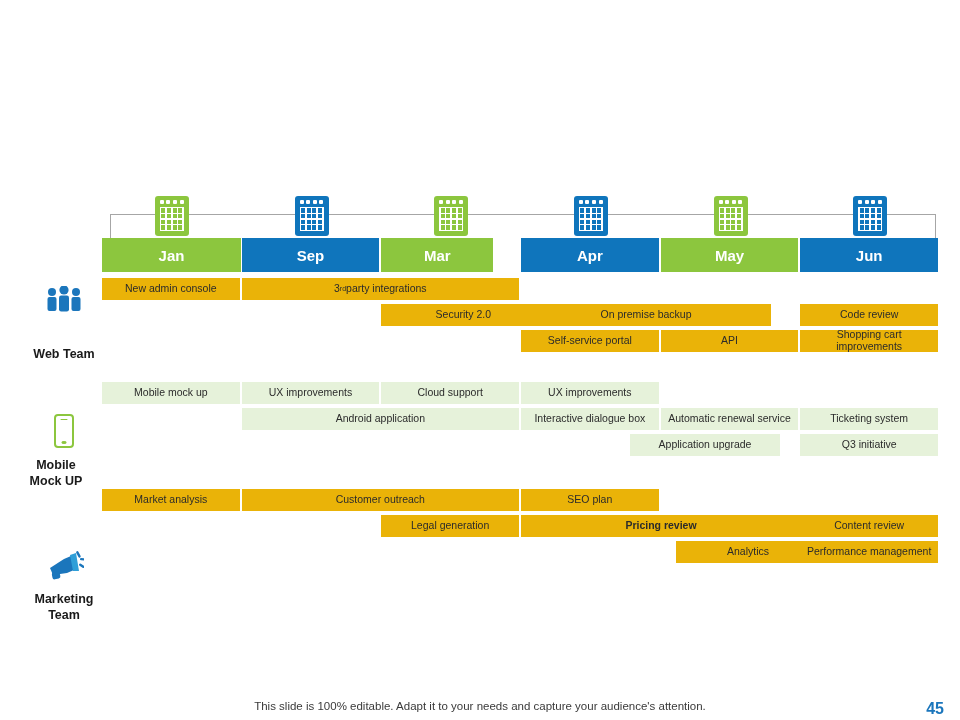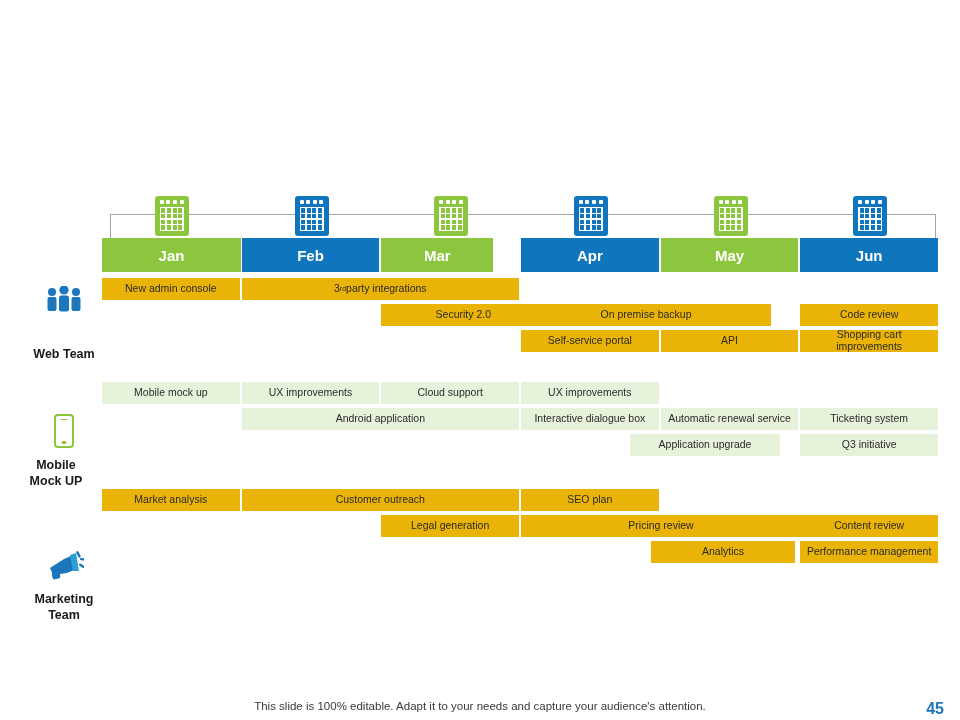--- a/index.html
+++ b/index.html
@@ -268,21 +268,21 @@
           <b></b>
           <b></b>
           <b></b>
           <b></b>
         </div>
       </div>
     </div>
 
   <div id="months">
       <div class="month m-green" style="left: 0px; width: 139px;">Jan</div>
-      <div class="month m-blue" style="left: 139.667px; width: 137.667px;">Feb</div>
+      <div class="month m-blue" style="left: 139.667px; width: 137.667px;">Sep</div>
       <div class="month m-green" style="left: 279.333px; width: 112px;">Mar</div>
       <div class="month m-blue" style="left: 419px; width: 137.667px;">Apr</div>
       <div class="month m-green" style="left: 558.667px; width: 137.667px;">May</div>
       <div class="month m-blue" style="left: 698.333px; width: 137.667px;">Jun</div>
     </div>
 
   <div id="chart-body">
       <div class="bar blue" style="left: 102px; width: 137.667px; top: 278px;">New admin console</div>
       <div class="bar blue" style="left: 241.667px; width: 277.333px; top: 278px;">
         <span>3</span>
@@ -302,23 +302,23 @@
       <div class="bar green" style="left: 241.667px; width: 277.333px; top: 408px;">Android application</div>
       <div class="bar green" style="left: 521px; width: 137.667px; top: 408px;">Interactive dialogue box</div>
       <div class="bar green" style="left: 660.667px; width: 137.667px; top: 408px;">Automatic renewal service</div>
       <div class="bar green" style="left: 800.333px; width: 137.667px; top: 408px;">Ticketing system</div>
       <div class="bar green" style="left: 630px; width: 150px; top: 434px;">Application upgrade</div>
       <div class="bar green" style="left: 800.333px; width: 137.667px; top: 434px;">Q3 initiative</div>
       <div class="bar blue" style="left: 102px; width: 137.667px; top: 489px;">Market analysis</div>
       <div class="bar blue" style="left: 241.667px; width: 277.333px; top: 489px;">Customer outreach</div>
       <div class="bar blue" style="left: 521px; width: 137.667px; top: 489px;">SEO plan</div>
       <div class="bar blue" style="left: 381.333px; width: 137.667px; top: 515px;">Legal generation</div>
-      <div class="bar blue" style="left: 521px; width: 280px; top: 515px;">Pricing review</div>
+      <div class="bar blue" style="left: 521px; width: 280px; top: 515px; font-weight: bold;">Pricing review</div>
       <div class="bar blue" style="left: 800.333px; width: 137.667px; top: 515px;">Content review</div>
-      <div class="bar blue" style="left: 651px; width: 144px; top: 541px;">Analytics</div>
+      <div class="bar blue" style="left: 676px; width: 144px; top: 541px;">Analytics</div>
       <div class="bar blue" style="left: 800.333px; width: 137.667px; top: 541px;">Performance management</div>
     </div>
 
   <div id="side-labels">
       <div class="side-icon" style="top: 286px; left: 44px;"><svg width="40" height="26" viewBox="0 0 40 26">
           <circle cx="8" cy="6" r="4" fill="#1b76bc"></circle>
           <rect x="3.5" y="11" width="9" height="14" rx="2" fill="#1b76bc"></rect>
           <circle cx="20" cy="4" r="4.6" fill="#1b76bc"></circle>
           <rect x="15" y="9.5" width="10" height="16" rx="2.2" fill="#1b76bc"></rect>
           <circle cx="32" cy="6" r="4" fill="#1b76bc"></circle>

